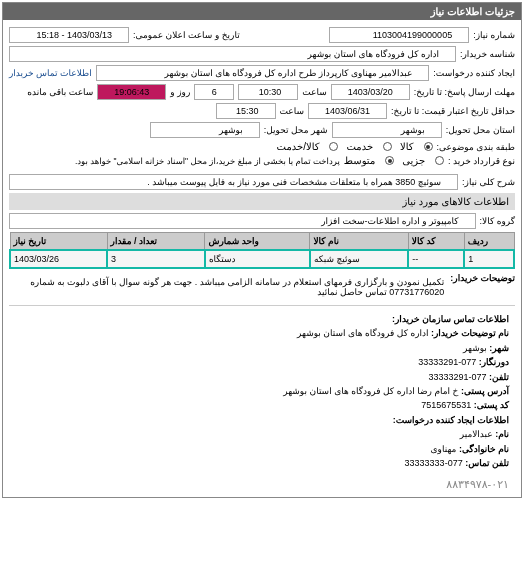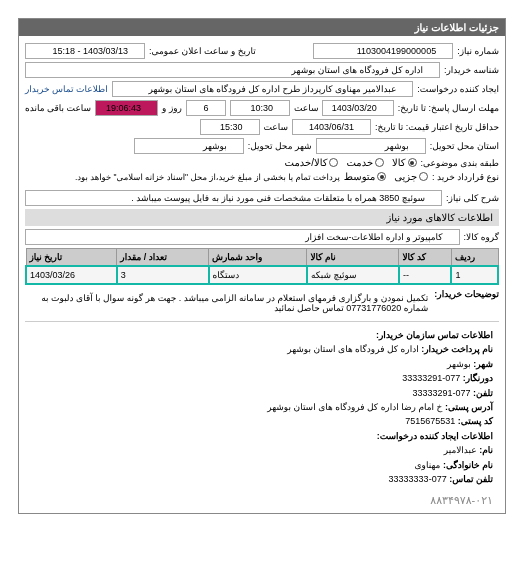--- a/index.html
+++ b/index.html
@@ -1,31 +1,31 @@
 <!DOCTYPE html>
 <html dir="rtl" lang="fa"><head>
 <meta charset="utf-8">
 <style>
 *{box-sizing:border-box;margin:0;padding:0}
 body{font-family:Tahoma,Arial,sans-serif;font-size:10px;background:#fff;color:#000;width:524px}
-.panel{border:1px solid #888;margin:18px}
+.panel{border:1px solid #888;margin:2px}
 .panel-header{background:#666;color:#fff;padding:3px 6px;font-size:10px;font-weight:bold}
 .panel-body{padding:4px 6px}
 .row{display:flex;align-items:center;margin:3px 0;gap:4px}
 .lbl{white-space:nowrap;font-size:9px}
 .val{background:#fff;border:1px solid #aaa;padding:2px 16px;font-size:9px;min-width:60px;display:inline-block}
 .val.wide{flex:1}
 .small{font-size:8.5px}
 .section-title{background:#ddd;font-weight:normal;padding:3px 6px;font-size:10px;margin-top:2px}
 table{width:100%;border-collapse:collapse;font-size:9px;margin-top:2px}
 th{background:#ccc;padding:3px;text-align:left;border:1px solid #999}
 td{padding:3px;text-align:left;border:2px solid #14b8a6}
 tr.data{background:#f5f5f5}
 .radio-grp{display:flex;gap:8px;align-items:center}
-.radio{display:flex;align-items:center;gap:2px}
+.radio{display:flex;align-items:center;gap:10px}
 .radio-dot{width:9px;height:9px;border:1px solid #555;border-radius:50%;display:inline-block;position:relative}
 .radio-dot.on::after{content:"";position:absolute;inset:1.5px;background:#333;border-radius:50%}
 .note{font-size:9px;padding:4px 2px}
 .contact-block{padding:6px;font-size:9px;line-height:1.6}
 .contact-block b{font-weight:bold}
 .spacer{flex:1}
 .link{color:#1a4d8f}
 </style>
 </head>
 <body>
@@ -146,21 +146,21 @@
         </tbody>
   </table>
 
   <div class="row" style="align-items:flex-start;margin-top:4px">
     <span class="lbl" style="font-weight:bold">توضیحات خریدار:</span>
     <span class="note">تکمیل نمودن و بارگزاری فرمهای استعلام در سامانه الزامی میباشد . جهت هر گونه سوال با آقای دلبوت به شماره 07731776020 تماس حاصل نمائید</span>
   </div>
 
   <div class="contact-block" style="border-top:1px solid #ccc;margin-top:4px">
     <div><b>اطلاعات تماس سازمان خریدار:</b></div>
-    <div><b>نام پرداخت خریدار:</b> <span>اداره کل فرودگاه های استان بوشهر</span></div>
+    <div><b>نام توضیحات خریدار:</b> <span>اداره کل فرودگاه های استان بوشهر</span></div>
     <div><b>شهر:</b> <span>بوشهر</span></div>
     <div><b>دورنگار:</b> <span>077-33333291</span></div>
     <div><b>تلفن:</b> <span>077-33333291</span></div>
     <div><b>آدرس پستی:</b> <span>خ امام رضا اداره کل فرودگاه های استان بوشهر</span></div>
     <div><b>کد پستی:</b> <span>7515675531</span></div>
     <div><b>اطلاعات ایجاد کننده درخواست:</b></div>
     <div><b>نام:</b> <span>عبدالامیر</span></div>
     <div><b>نام خانوادگی:</b> <span>مهناوی</span></div>
     <div><b>تلفن تماس:</b> <span>077-33333333</span></div>
   </div>

